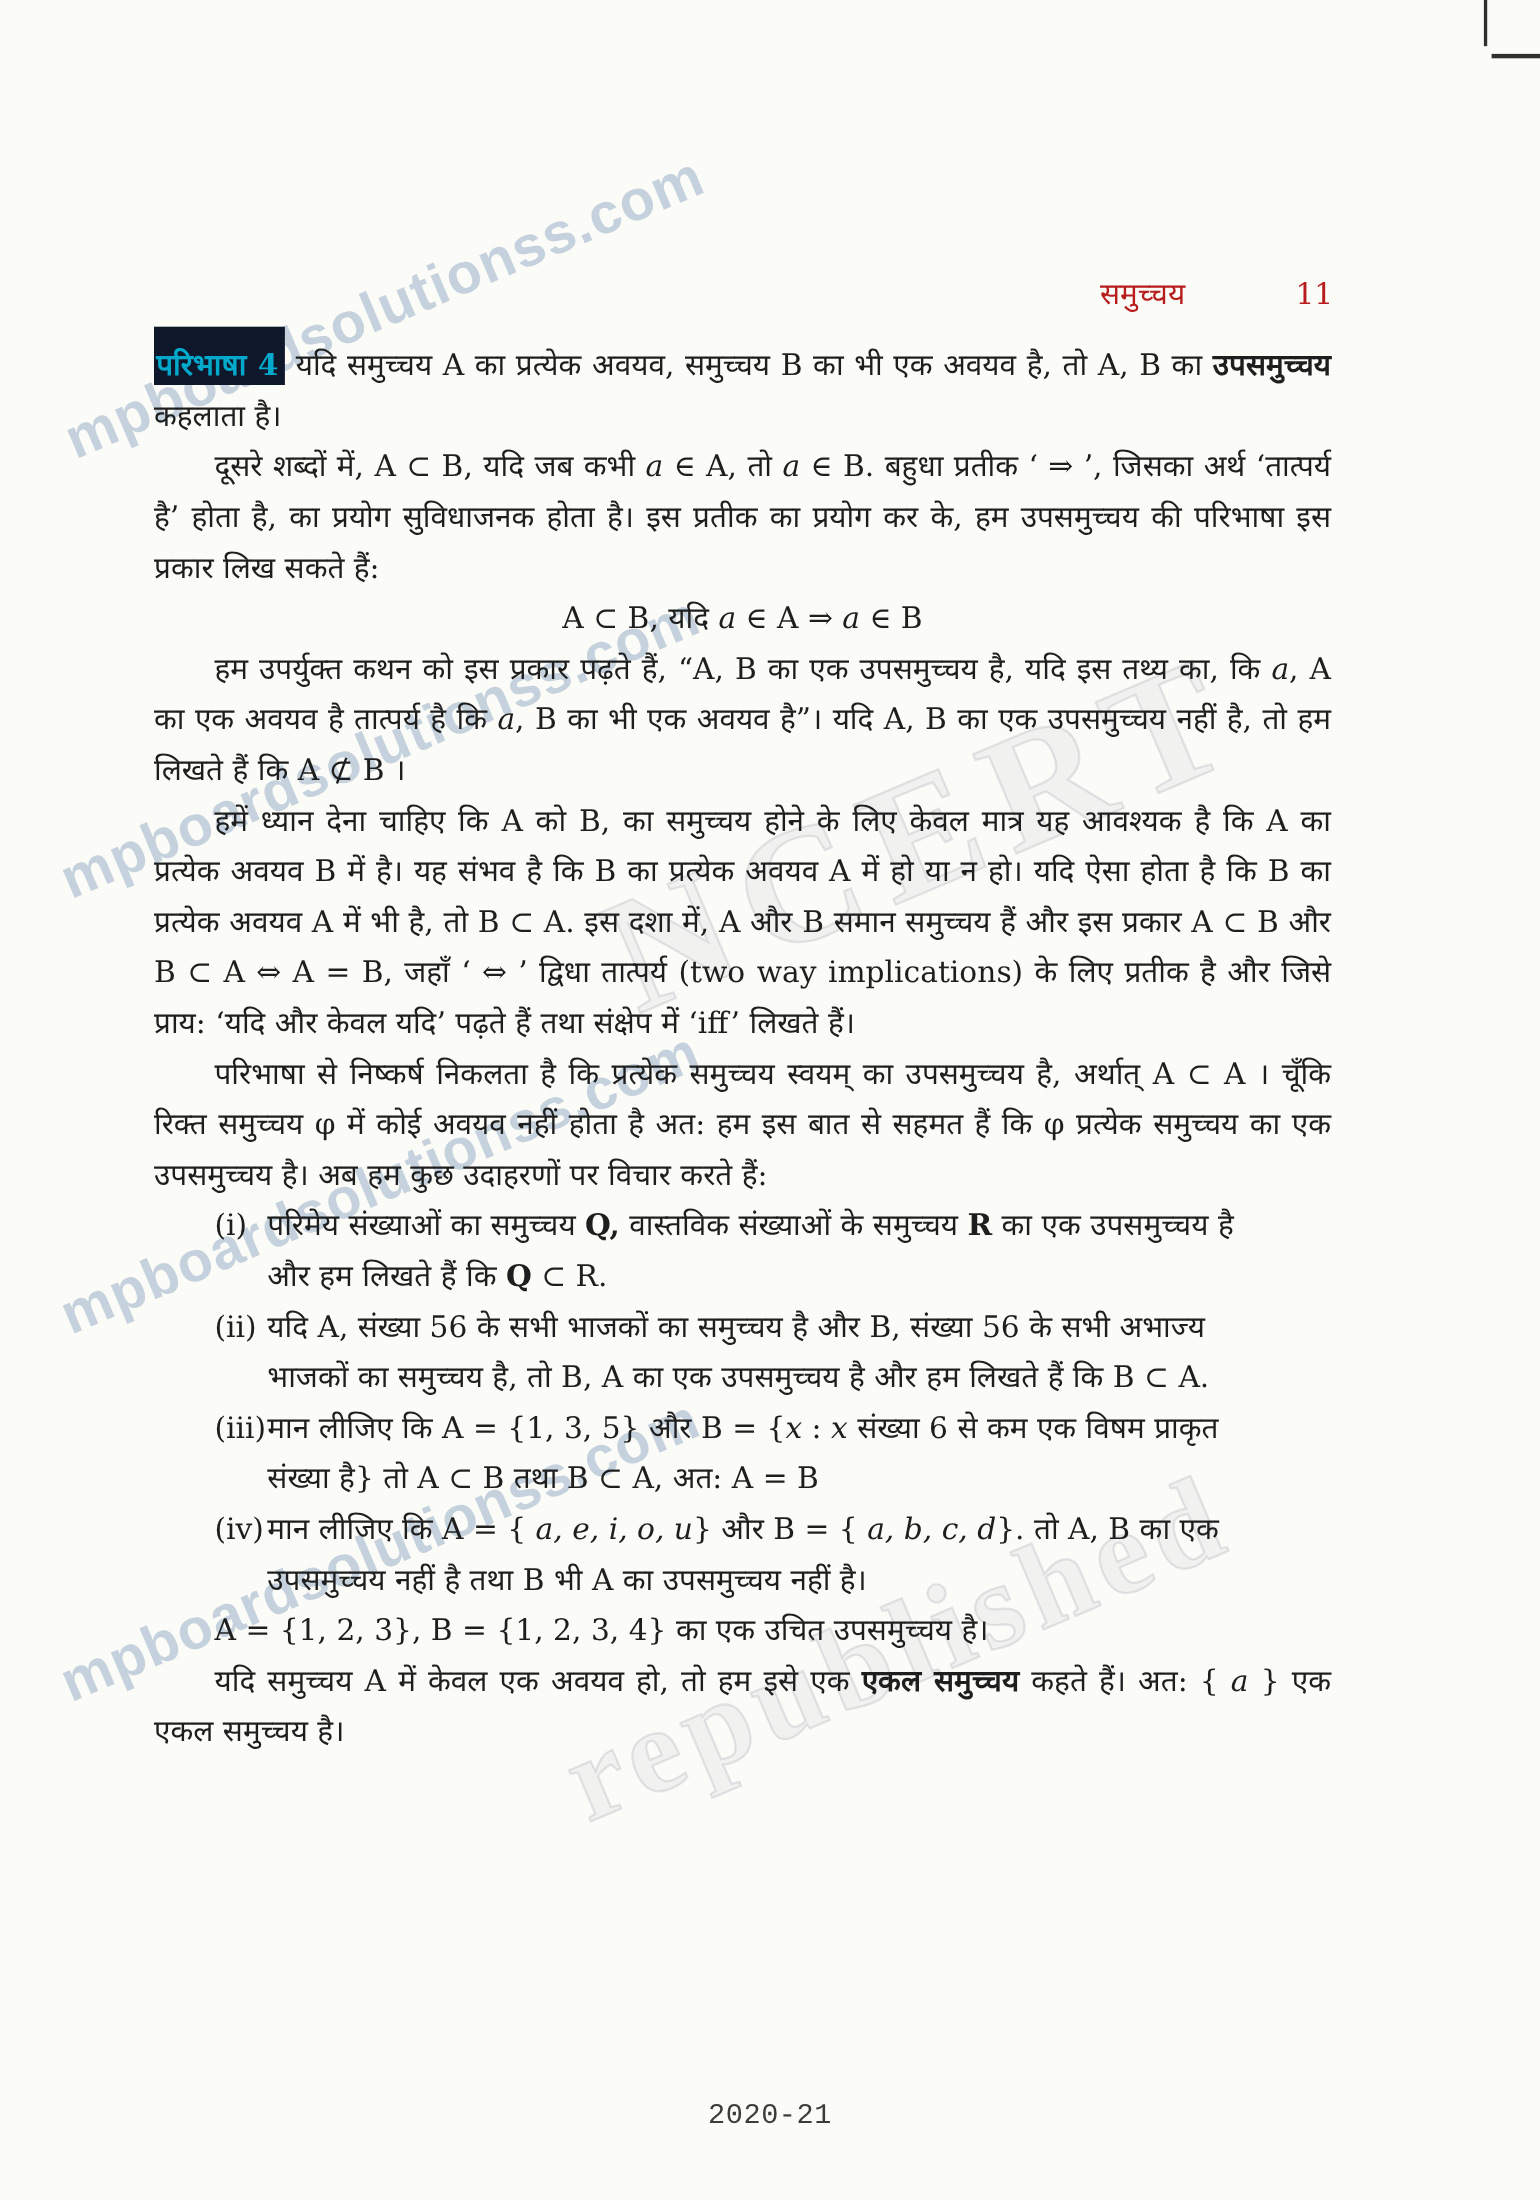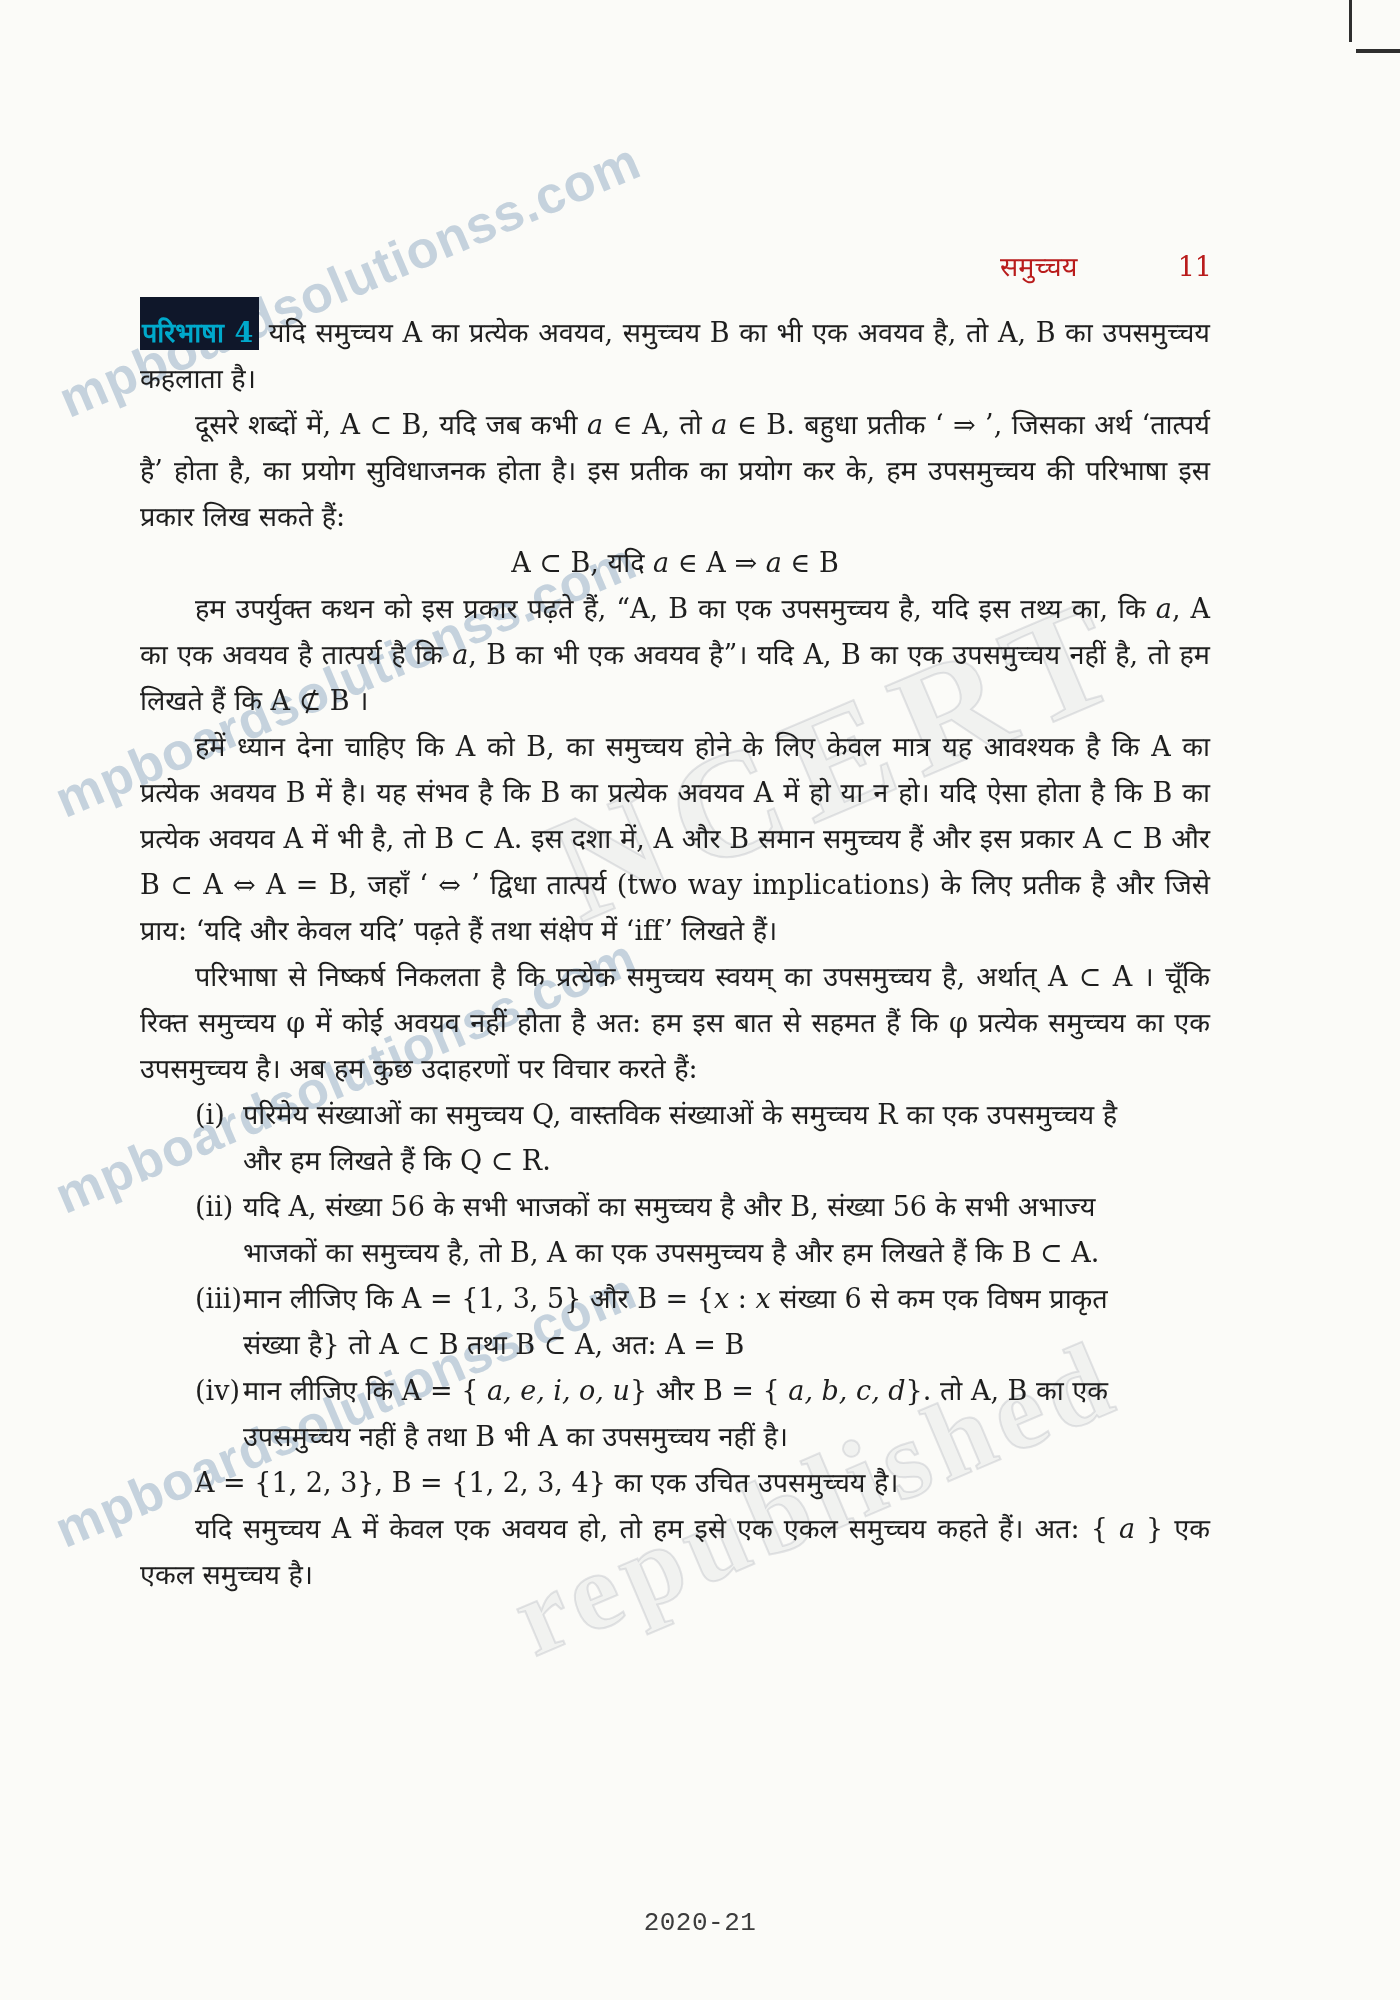--- a/index.html
+++ b/index.html
@@ -29,21 +29,21 @@
     font-size:27px;line-height:46px;
   }
   .block{margin:0;}
   .block.para{text-align:justify;text-indent:55px;}
   .block.noindent{text-indent:0;}
   .block.formula{text-align:center;text-indent:0;}
   .block.list{display:flex;margin-left:55px;text-align:left;text-indent:0;}
   .marker{flex:0 0 48px;}
   .list-text{width:880px;}
 
-  .seg-b{font-weight:normal;}
+  .seg-b{font-weight:bold;}
   .seg-i{font-style:italic;}
   .seg-def{
     font-weight:bold;
     color:#00a9cb;
     background:#0f172a;
     padding:20px 6px 2px 2px;
   }
 
   
   .wm{

